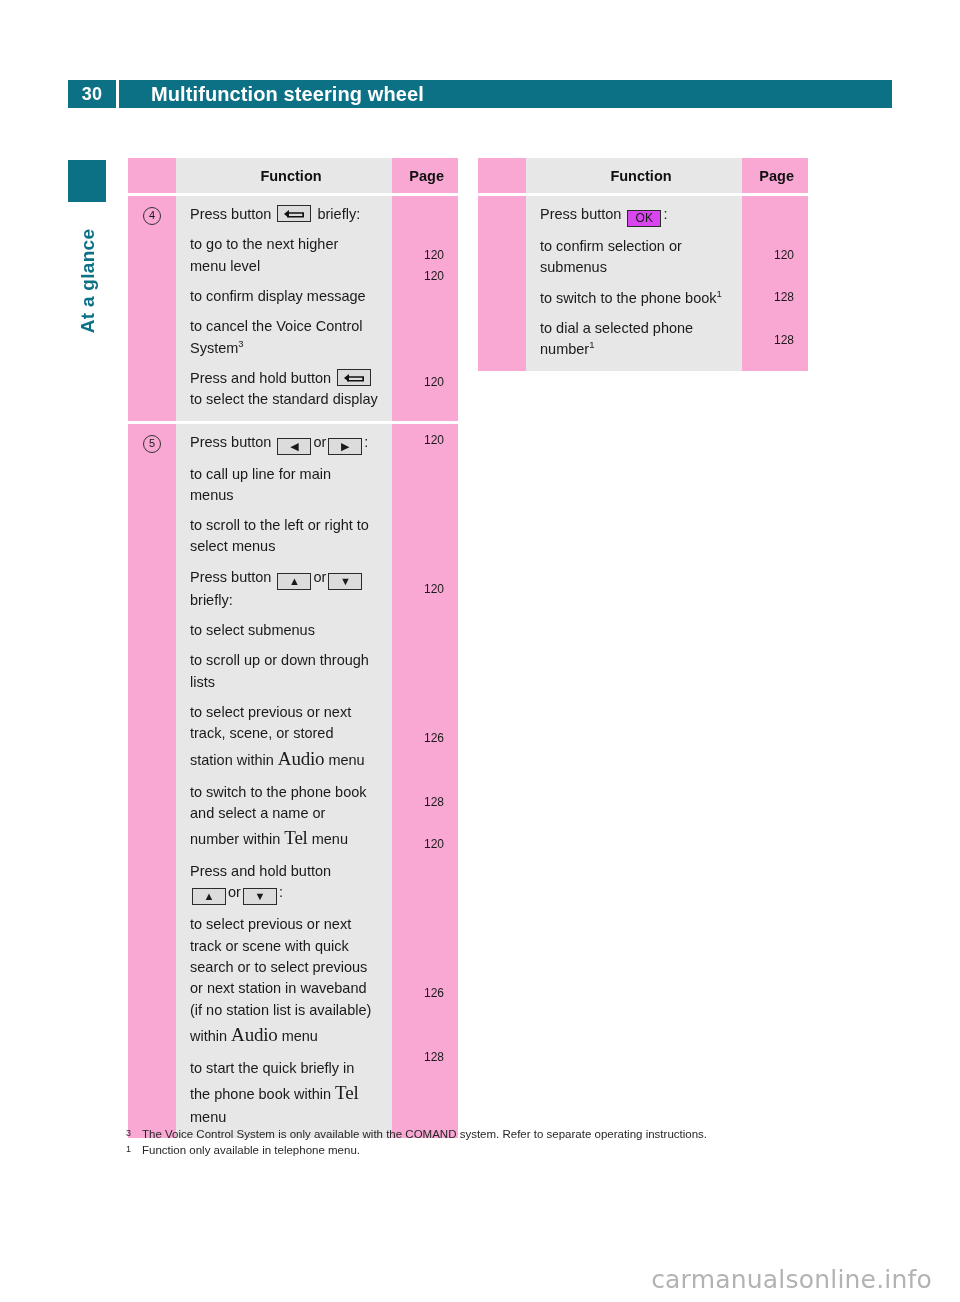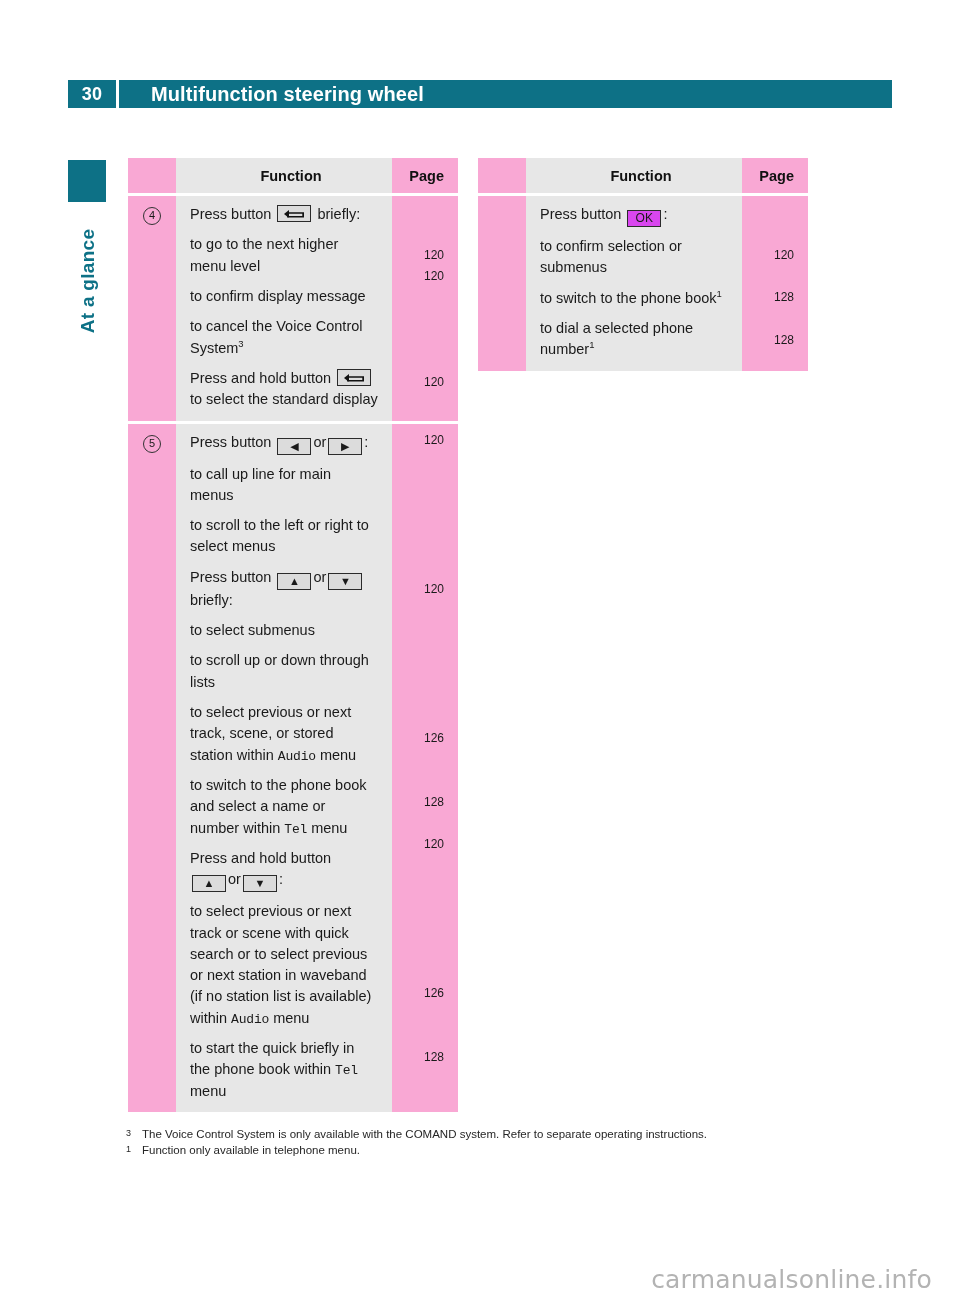--- a/index.html
+++ b/index.html
@@ -195,22 +195,22 @@
   .key-ok {
     width: 34px;
     height: 17px;
     line-height: 15px;
     font-size: 12px;
     background: #d946ef;
     letter-spacing: 0.3px;
   }
 
   .mono {
-    font-family: Liberation Mono, monospace;
-    font-size: 13px;
+    font-family: Liberation Serif, serif;
+    font-size: 19px;
     letter-spacing: -0.2px;
   }
   sup {
     font-size: 9.5px;
     vertical-align: super;
     line-height: 0;
   }
 
   
   .footnotes {

